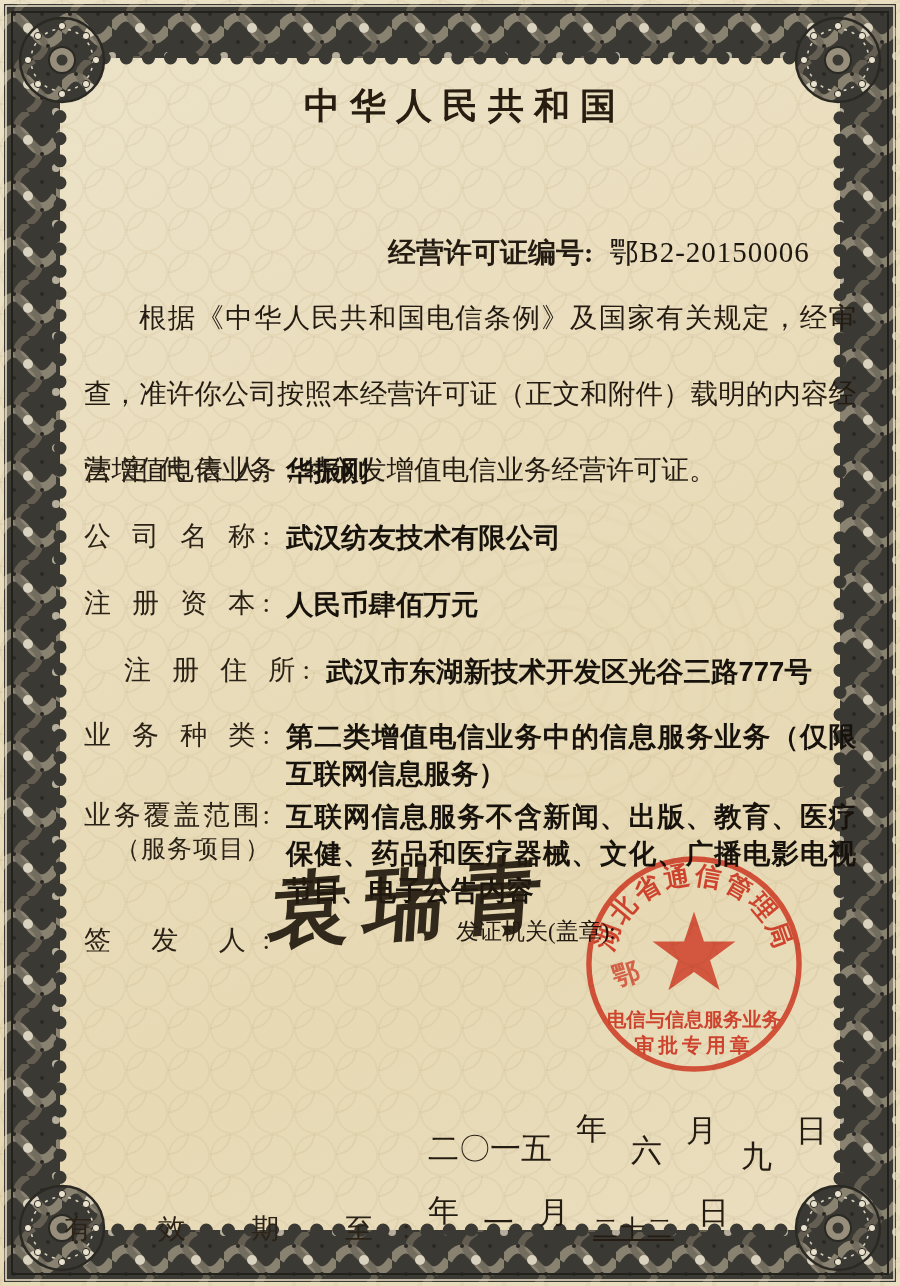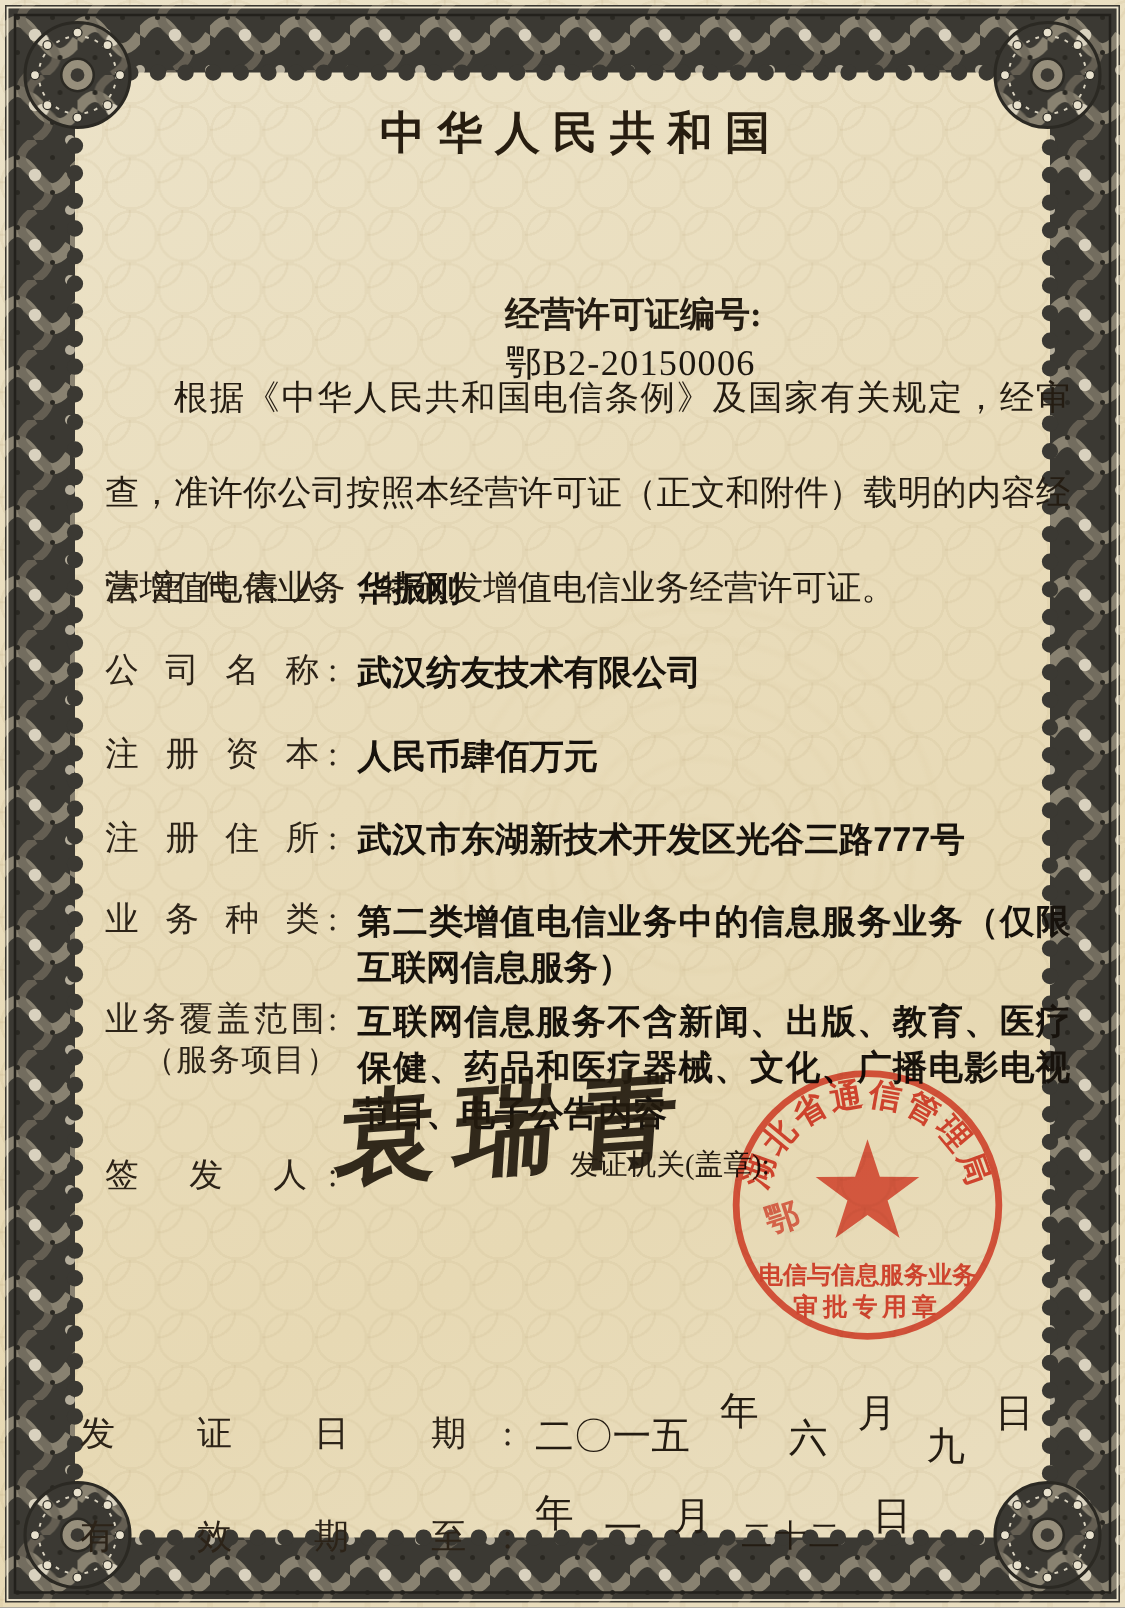--- a/index.html
+++ b/index.html
@@ -25,40 +25,40 @@
   .frame-svg{position:absolute;inset:0;pointer-events:none;}
   .content{position:absolute;inset:0;}
   .title1{
     position:absolute;top:82px;left:15px;width:100%;text-align:center;
     font-size:36px;font-weight:700;letter-spacing:10px;color:#271d10;
   }
   .title2{
     position:absolute;top:130px;left:0;width:100%;text-align:center;
     font-size:41px;font-weight:700;letter-spacing:5px;color:#271d10;
   }
-  .license-row{position:absolute;top:233px;left:388px;display:flex;align-items:baseline;flex-direction:column;}
+  .license-row{position:absolute;top:233px;left:388px;display:flex;align-items:baseline;}
   .license-label{font-size:28px;font-weight:700;color:#241c12;}
   .license-value{font-size:29px;margin-left:16px;letter-spacing:1px;color:#1d1710;}
   .preamble{
     position:absolute;left:84px;top:280px;width:772px;
     font-size:27.5px;line-height:76px;text-align:justify;text-indent:2em;color:#241c12;
   }
   .fields{position:absolute;left:84px;top:452px;width:772px;}
   .frow{display:flex;align-items:flex-start;}
   .flabel{
     width:186px;flex:none;font-size:27px;color:#2c2318;
     text-align:justify;text-align-last:justify;line-height:34px;
   }
   .flabel2{font-size:25px;text-align-last:justify;margin-left:31px;}
   .fvalue{
     margin-left:16px;width:570px;font-size:27.5px;font-weight:700;line-height:37px;
     font-family:"Liberation Sans","DejaVu Sans",sans-serif;color:#17120c;
     text-align:justify;
   }
-  .mb30{margin-bottom:30px;} .mb28{margin-bottom:28px;} .mb6{margin-bottom:6px;}
+  .mb30{margin-bottom:30px;} .mb28{margin-bottom:28px;margin-left:40px;} .mb6{margin-bottom:6px;}
   .sign-label{
     position:absolute;left:84px;top:922px;width:186px;font-size:27px;color:#2c2318;
     text-align:justify;text-align-last:justify;
   }
   .signature{
     position:absolute;left:268px;top:862px;font-size:82px;font-weight:700;color:#221a0e;
     letter-spacing:14px;transform:rotate(-4deg) skewX(-8deg);line-height:1;
     font-family:"Liberation Serif",serif;opacity:.92;
   }
   .authority{position:absolute;left:456px;top:916px;font-size:23px;color:#241c12;}
@@ -176,33 +176,32 @@
       <text font-size="26" font-weight="700" fill="#e2402e" letter-spacing="3" font-family="'Liberation Serif',serif">
         <textPath href="#arcPath" startOffset="50%" text-anchor="middle">湖北省通信管理局</textPath>
       </text>
       <polygon fill="#e2402e" opacity="0.88" points="115,62 125,92.2 156.8,92.4 131.2,111.3 140.9,141.6 115,123 89.1,141.6 98.8,111.3 73.2,92.4 105,92.2"></polygon>
       <text x="36" y="138" font-size="27" font-weight="700" fill="#e2402e" opacity="0.8" transform="rotate(-18 36 138)" font-family="'Liberation Serif',serif">鄂</text>
       <text x="115" y="178" text-anchor="middle" font-size="19.5" font-weight="700" fill="#e2402e" font-family="'Liberation Sans',sans-serif">电信与信息服务业务</text>
       <text x="115" y="204" text-anchor="middle" font-size="20" font-weight="700" fill="#e2402e" letter-spacing="4" font-family="'Liberation Sans',sans-serif">审批专用章</text>
     </svg>
 
     <div class="dates">
-      <div class="date-label" style="top:1128px;">发 证 日 期:</div>
       <div class="date-vals" style="top:1118px;">
         <span style="transform:translateY(10px);">二〇一五</span>
         <span style="transform:translateY(-10px);">年</span>
         <span style="transform:translateY(12px);">六</span>
         <span style="transform:translateY(-8px);">月</span>
         <span style="transform:translateY(18px);">九</span>
         <span style="transform:translateY(-8px);">日</span>
       </div>
       <div class="date-label" style="top:1210px;">有 效 期 至:</div>
       <div class="date-vals" style="top:1200px;">
         <span style="transform:translateY(-10px);">年</span>
         <span style="transform:translateY(2px);">一</span>
         <span style="transform:translateY(-8px);">月</span>
-        <span class="dsmall" style="transform:translateY(12px);">二十二</span>
+        <span class="dsmall" style="transform:translateY(12px);text-decoration:underline;">二十二</span>
         <span style="transform:translateY(-8px);">日</span>
       </div>
     </div>
 
   </div>
 </div>
 
 </body></html>

